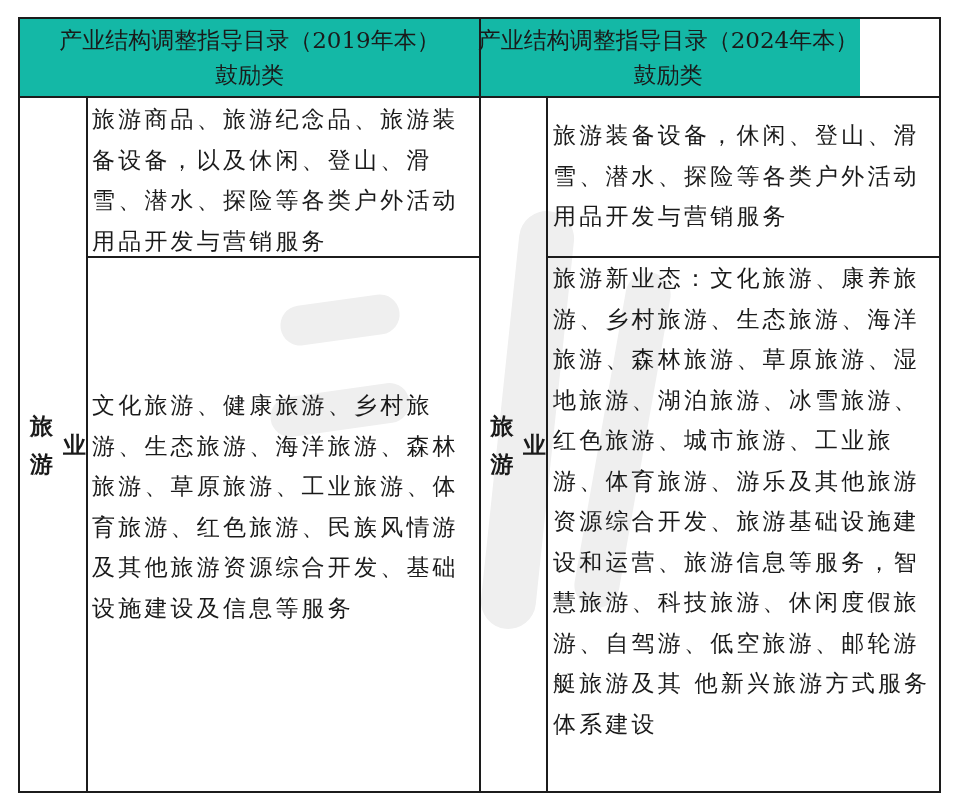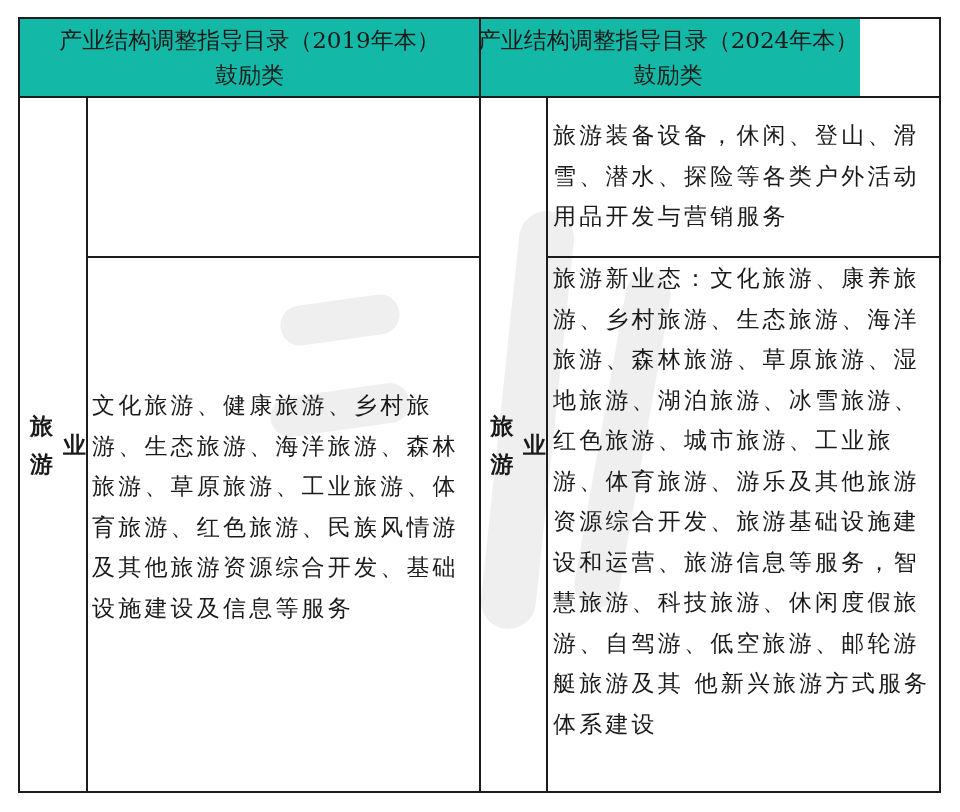--- a/index.html
+++ b/index.html
@@ -49,16 +49,17 @@
 
   <div class="cat" style="left:0;top:79px;width:66px;height:693px;">
     <span>旅游</span>
     <span>业</span>
   </div>
   <div class="cat" style="left:461px;top:79px;width:65px;height:693px;">
     <span>旅游</span>
     <span>业</span>
   </div>
 
+  <div class="cell" style="left:72px;top:80px;width:388px;">旅游商品、旅游纪念品、旅游装备设备，以及休闲、登山、滑雪、潜水、探险等各类户外活动用品开发与营销服务</div>
   <div class="cell" style="left:72px;top:366px;width:388px;">文化旅游、健康旅游、乡村旅游、生态旅游、海洋旅游、森林旅游、草原旅游、工业旅游、体育旅游、红色旅游、民族风情游及其他旅游资源综合开发、基础设施建设及信息等服务</div>
   <div class="cell" style="left:533px;top:239px;width:388px;">旅游新业态：文化旅游、康养旅游、乡村旅游、生态旅游、海洋旅游、森林旅游、草原旅游、湿地旅游、湖泊旅游、冰雪旅游、红色旅游、城市旅游、工业旅游、体育旅游、游乐及其他旅游资源综合开发、旅游基础设施建设和运营、旅游信息等服务，智慧旅游、科技旅游、休闲度假旅游、自驾游、低空旅游、邮轮游艇旅游及其 他新兴旅游方式服务体系建设</div>
   <div class="cell" style="left:533px;top:96px;width:388px;">旅游装备设备，休闲、登山、滑雪、潜水、探险等各类户外活动用品开发与营销服务</div>
 </div>
 
 </body></html>

